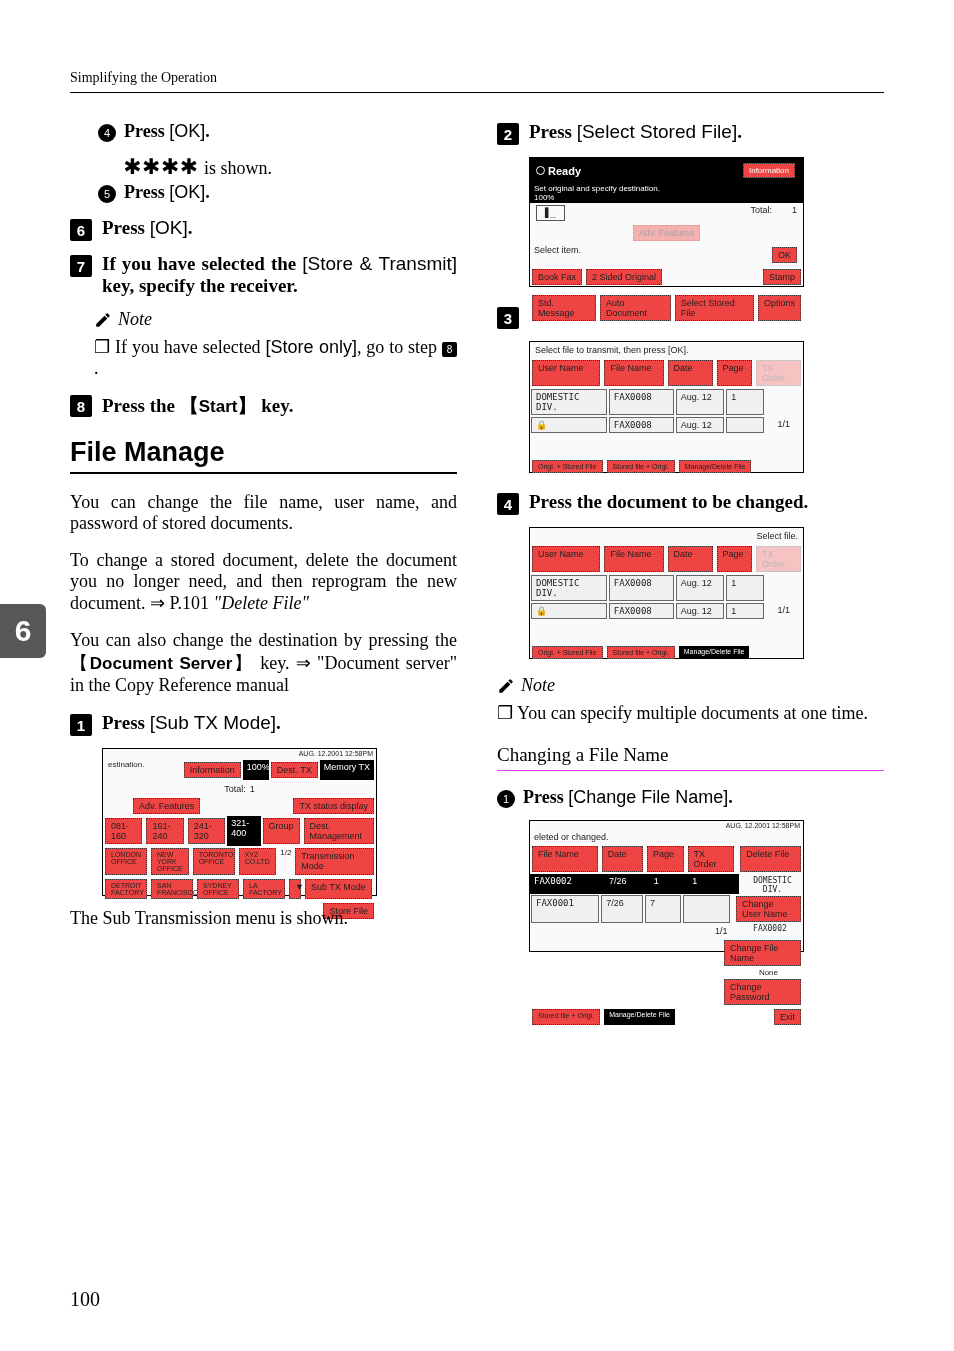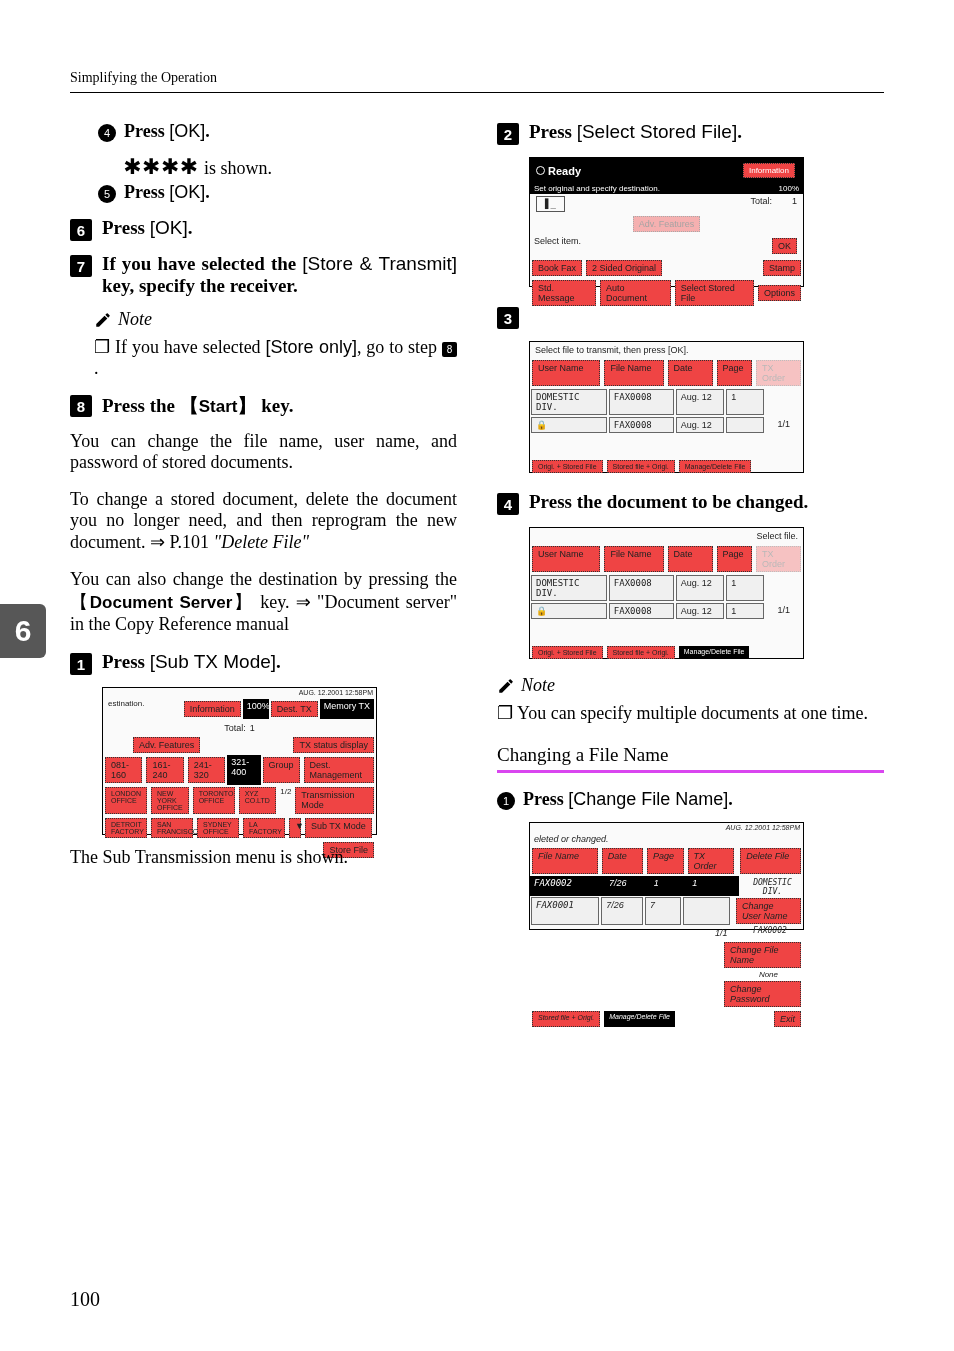--- a/index.html
+++ b/index.html
@@ -130,21 +130,21 @@
     font-size: 9px;
     color: #222;
   }
   .screenshot .ss-row { display:flex; }
   .screenshot .ss-cell {
     border: 1px solid #666;
     padding: 2px 4px;
     margin: 1px;
     background: #f0f0f0;
   }
-  .screenshot .ss-dark { background: #000; color: #fff; padding: 2px 4px; }
+  .screenshot .ss-dark { background: #000; color: #fff; padding: 2px 4px; flex-direction: column; }
   .screenshot .ss-btn {
     border: 1px dotted #333; padding: 2px 5px; margin: 2px; background: #ef4444;
     display: inline-block;
   }
   .caption-below { font-size: 18px; margin-top: 8px; text-align: justify; }
   .side-tab {
     position: absolute;
     left: 0;
     top: 604px;
     width: 46px;
@@ -160,28 +160,28 @@
     border-radius: 0 6px 6px 0;
   }
   .page-num {
     position: absolute;
     left: 70px;
     bottom: 40px;
     font-size: 20px;
   }
   .sub-heading {
     font-size: 19px;
-    border-bottom: 3px solid #d946ef;
+    border-bottom: 1px solid #d946ef;
     padding-bottom: 4px;
     margin-top: 20px;
     margin-bottom: 16px;
   }
   .ss-panel-tall { height: 148px; }
   .ss-panel-med { height: 132px; }
-  .ss-panel-files { height: 108px; font-style: italic; }
+  .ss-panel-files { height: 132px; }
   .ss-title-bar { background:#000; color:#fff; padding:3px 6px; font-size:10px; display:flex; justify-content:space-between; align-items:center;}
   .ss-ready { font-weight:bold; font-size:11px; }
 </style>
 </head>
 <body>
 
 <div class="breadcrumb">Simplifying the Operation</div>
 <div class="top-rule"></div>
 
 <div class="columns">
@@ -232,20 +232,21 @@
     <span class="sq-bullet"></span><span>If you have selected </span><span class="btn-label">[Store only]</span><span>, go to step </span><span class="small-sq-inline">8</span><span>.</span>
   </div>
 
   <div class="main-step">
     <span class="big-sq">8</span>
     <span class="txt">
       <span>Press the </span>【<span class="sans key-brackets">Start</span>】<span> key.</span>
     </span>
   </div>
 
+  <h2 class="section">File Manage</h2>
 
   <p class="body-para">You can change the file name, user name, and password of stored documents.</p>
 
   <p class="body-para">
     <span>To change a stored document, delete the document you no longer need, and then reprogram the new document. ⇒ P.101 </span><span class="italic">"Delete File"</span>
   </p>
 
   <p class="body-para">
     <span>You can also change the destination by pressing the </span>【<span class="sans key-brackets">Document Server</span>】<span> key. ⇒ "Document server" in the Copy Reference manual</span>
   </p>
@@ -339,21 +340,21 @@
       <span>Select item.</span>
       <span style="flex:1"></span>
       <span class="ss-btn">OK</span>
     </div>
     <div class="ss-row">
       <span class="ss-btn">Book Fax</span>
       <span class="ss-btn">2 Sided Original</span>
       <span style="flex:1"></span>
       <span class="ss-btn">Stamp</span>
     </div>
-    <div class="ss-row" style="align-items:center;">
+    <div class="ss-row" style="margin-top:6px;">
       <span class="ss-btn">Std. Message</span>
       <span class="ss-btn">Auto Document</span>
       <span class="ss-btn">Select Stored File</span>
       <span class="ss-btn">Options</span>
     </div>
   </div>
 
   <div class="main-step" style="margin-top:18px;">
     <span class="big-sq">3</span>
   </div>

